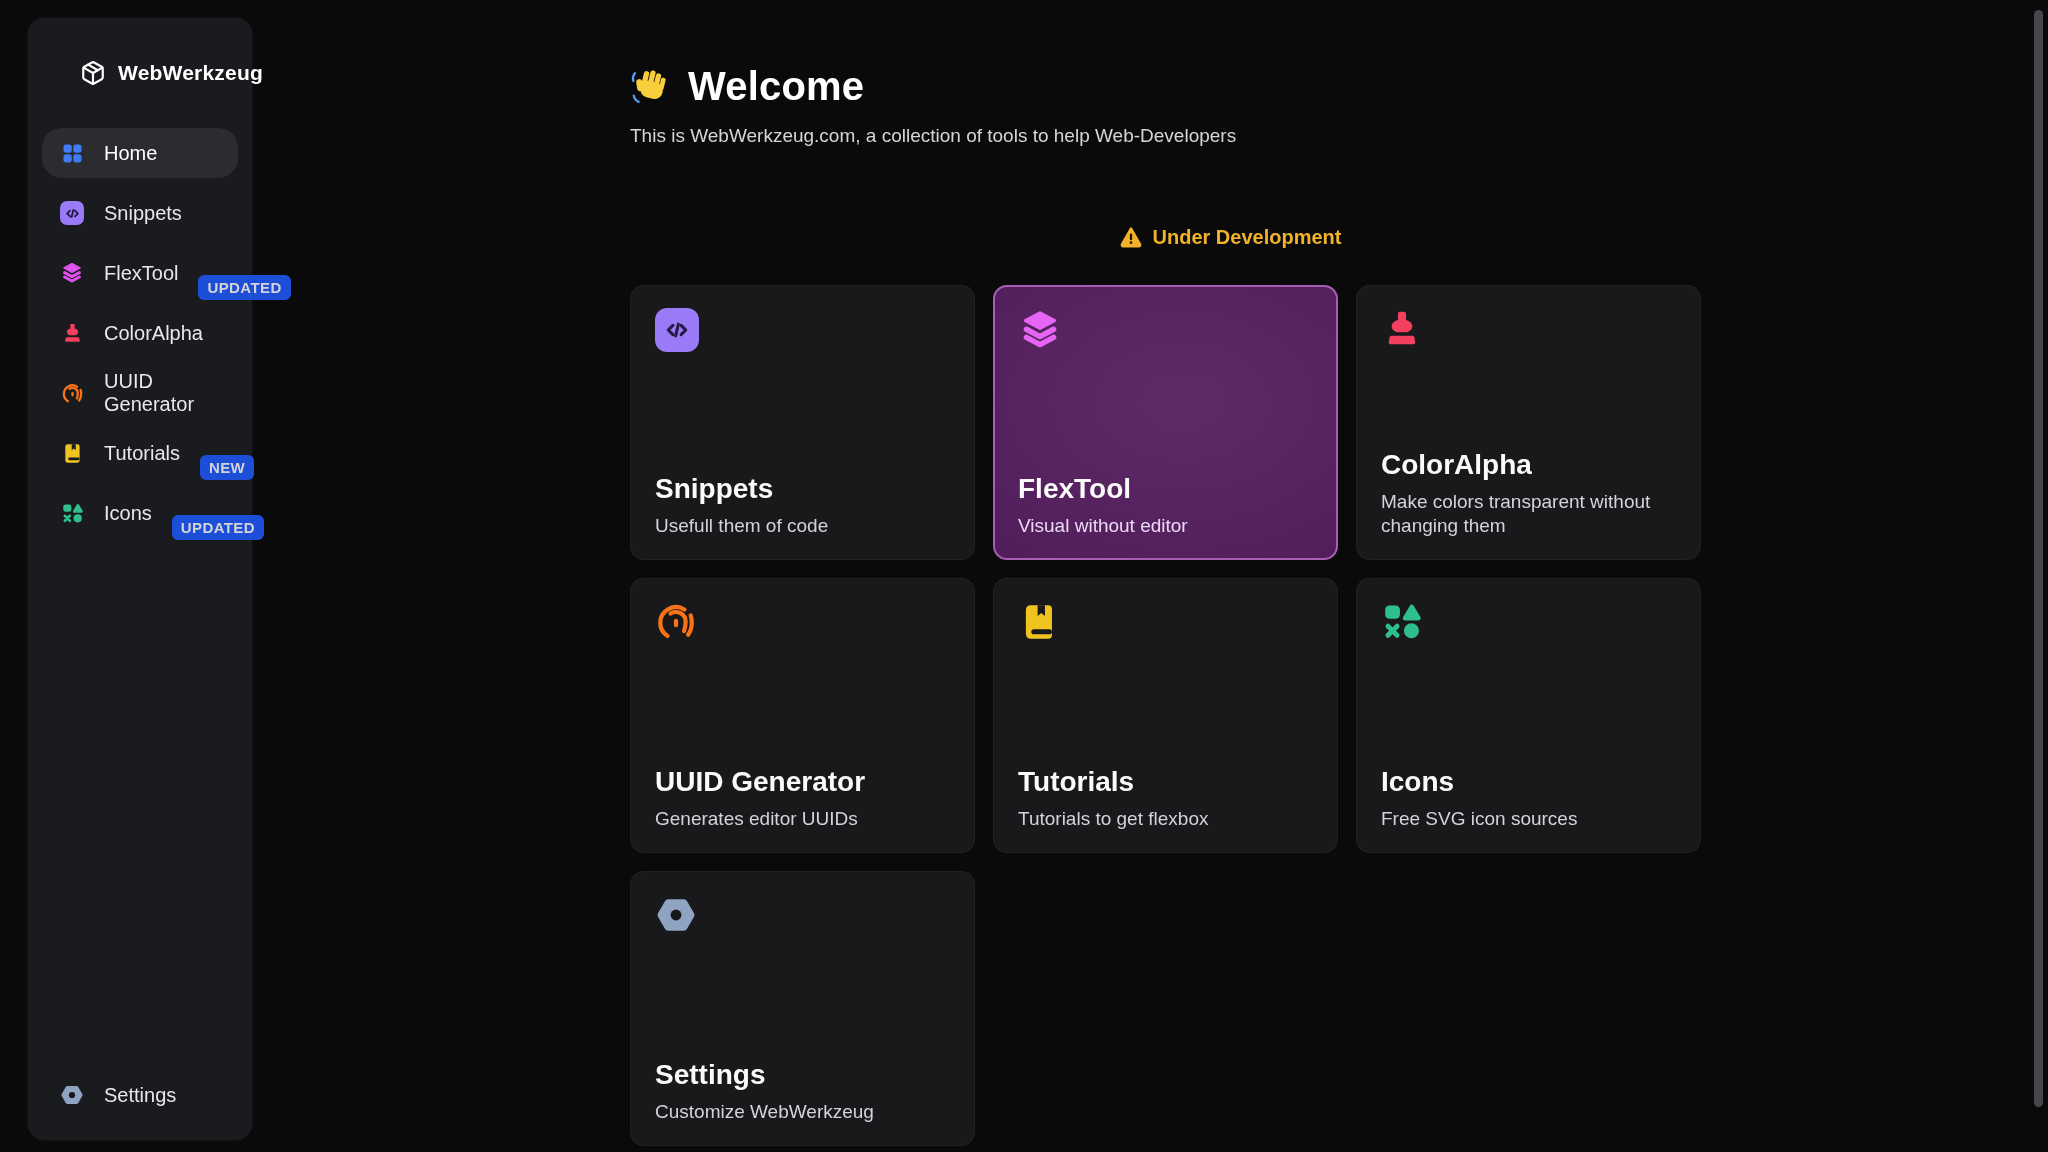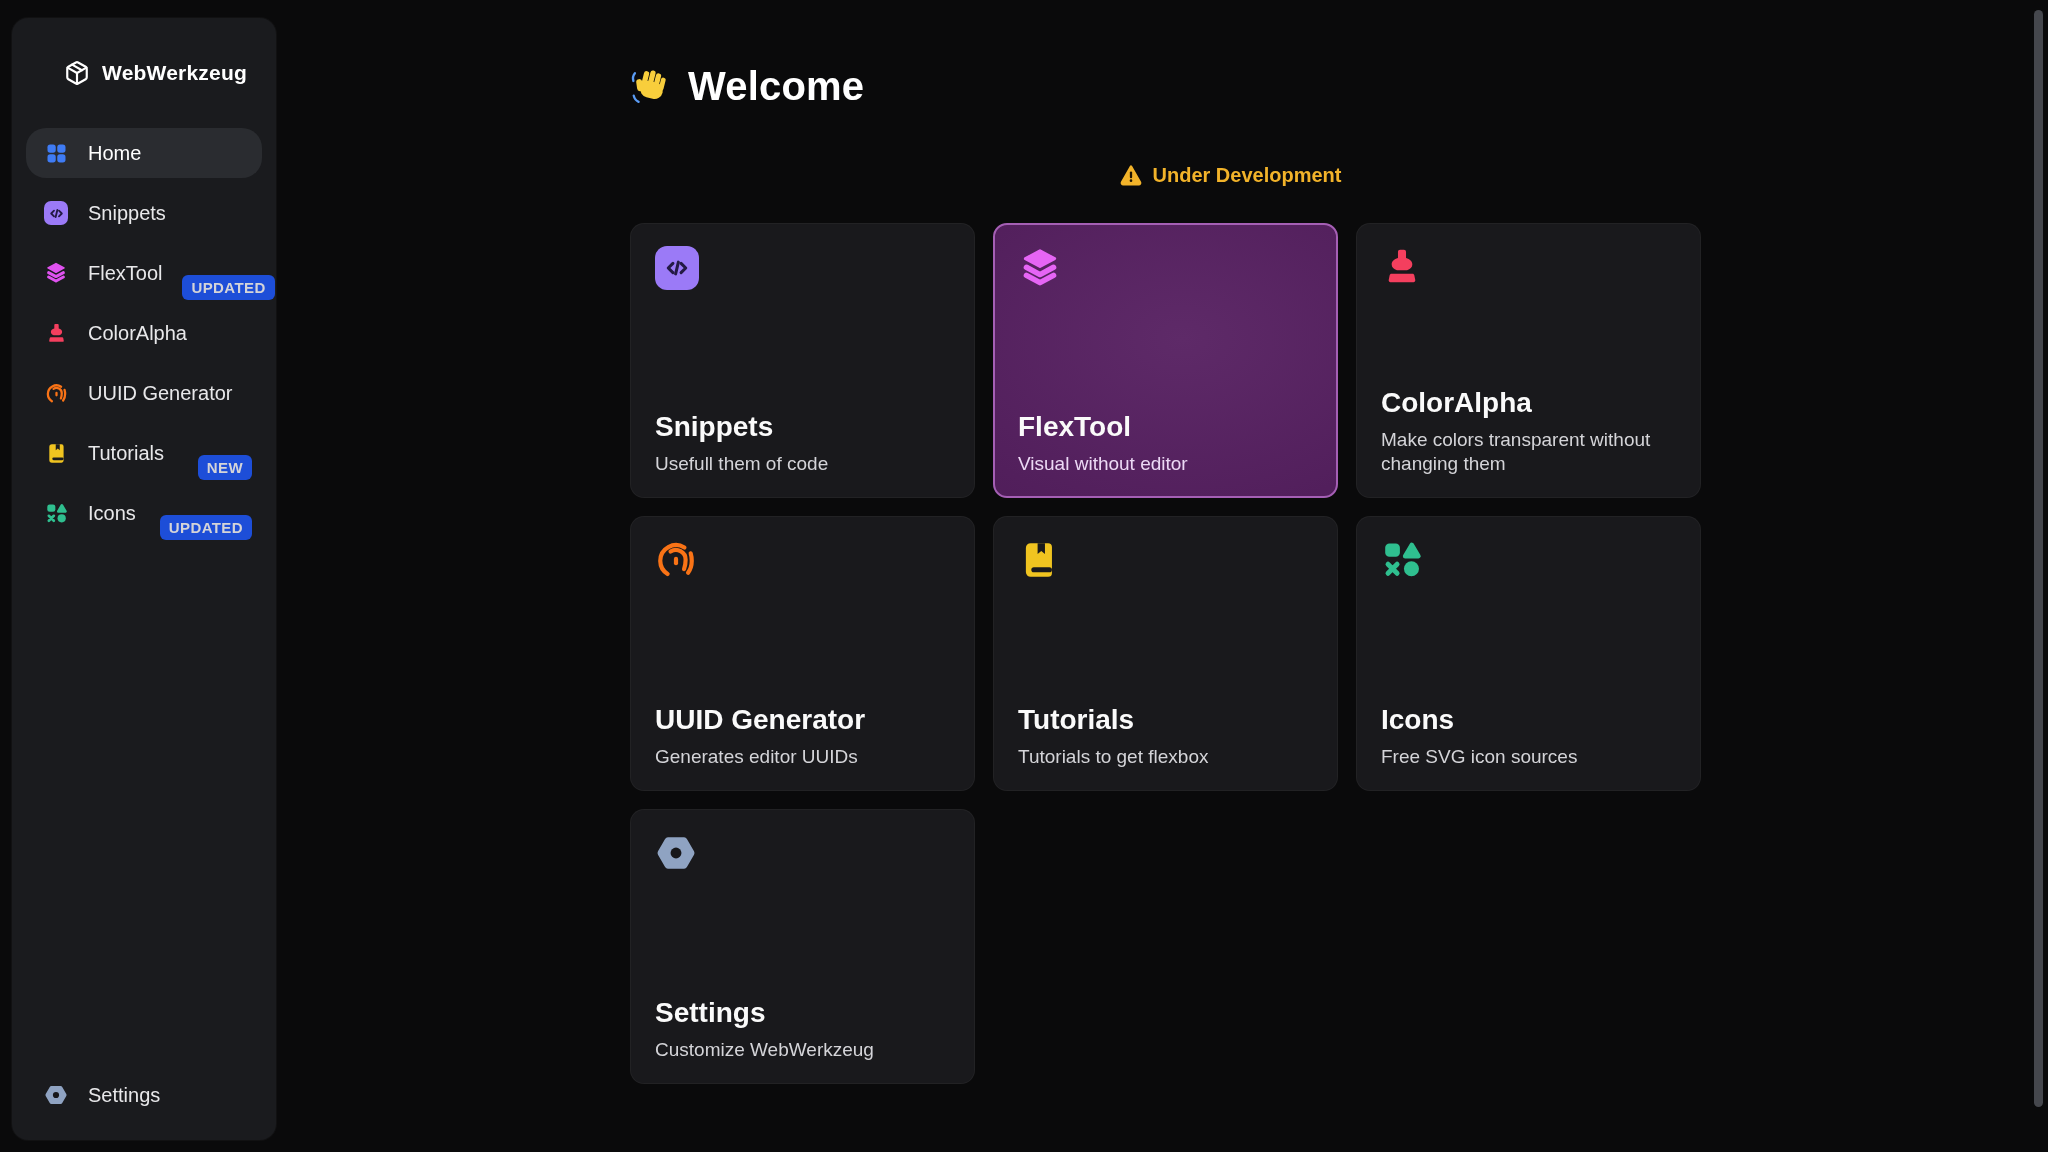--- a/index.html
+++ b/index.html
@@ -6,22 +6,22 @@
   html,body { width:2048px; height:1152px; overflow:hidden; }
   body {
     background:#0a0a0b;
     font-family:"Liberation Sans", sans-serif;
     color:#fafafa;
     position:relative;
   }
 
   
   .sidebar {
-    position:absolute; left:12px; top:18px;
-    width:264px; height:1122px;
+    position:absolute; left:28px; top:18px;
+    width:224px; height:1122px;
     background:#1a1b1e;
     border-radius:16px;
     display:flex; flex-direction:column;
     box-shadow:0 0 0 1px rgba(255,255,255,0.03);
   }
   .logo-row {
     display:flex; align-items:center; gap:12px;
     padding:42px 24px 30px 52px;
   }
   .logo-row .logo-text { font-size:21px; font-weight:700; color:#ffffff; letter-spacing:.2px; }
@@ -49,21 +49,21 @@
     display:flex; align-items:center; justify-content:center;
   }
 
   
   .main { position:absolute; left:630px; top:0; width:1200px; }
   .welcome-row { margin-top:64px; display:flex; align-items:center; gap:16px; }
   .welcome-title { font-size:40px; font-weight:700; color:#ffffff; letter-spacing:.2px; }
   .welcome-sub { margin-top:16px; font-size:19px; color:#d6d6da; }
 
   .notice {
-    margin-top:54px;
+    margin-top:78px;
     display:flex; align-items:center; justify-content:center; gap:10px;
     color:#f2b32a; font-size:20px; font-weight:700;
   }
 
   .grid {
     margin-top:36px;
     display:grid;
     grid-template-columns:repeat(3, 345px);
     gap:18px;
   }
@@ -228,20 +228,21 @@
           <rect x="9.3" y="13.2" width="19.5" height="14.2" rx="7" fill="#f8ce3c"></rect>
           <rect x="5.6" y="13.6" width="5.2" height="10.4" rx="2.6" fill="#f8ce3c" transform="rotate(-22 8.2 18.8)"></rect>
         </g>
         <path d="M4.2 6.2c-1.5 1.8-2 4.2-1.3 6.6" fill="none" stroke="#5b9cf5" stroke-width="2" stroke-linecap="round"></path>
         <path d="M3.2 25.4c.5 2.4 2 4.3 4.2 5.3" fill="none" stroke="#5b9cf5" stroke-width="2" stroke-linecap="round"></path>
       </svg>
     </span>
     <h1 class="welcome-title">Welcome</h1>
   </div>
 
+  <p class="welcome-sub">This is WebWerkzeug.com, a collection of tools to help Web-Developers</p>
 
   <div class="notice">
     <span style="display:flex;">
       <svg width="24" height="24" viewBox="0 0 24 24">
         <path d="M12 3.4 21.1 19.2a1.55 1.55 0 0 1-1.35 2.3H4.25a1.55 1.55 0 0 1-1.35-2.3Z" fill="#f2b32a" stroke="#f2b32a" stroke-width="2.2" stroke-linejoin="round"></path>
         <line x1="12" y1="9.6" x2="12" y2="14.2" stroke="#201503" stroke-width="2.3" stroke-linecap="round"></line>
         <circle cx="12" cy="17.7" r="1.35" fill="#201503"></circle>
       </svg>
     </span>
     <span>Under Development</span>

